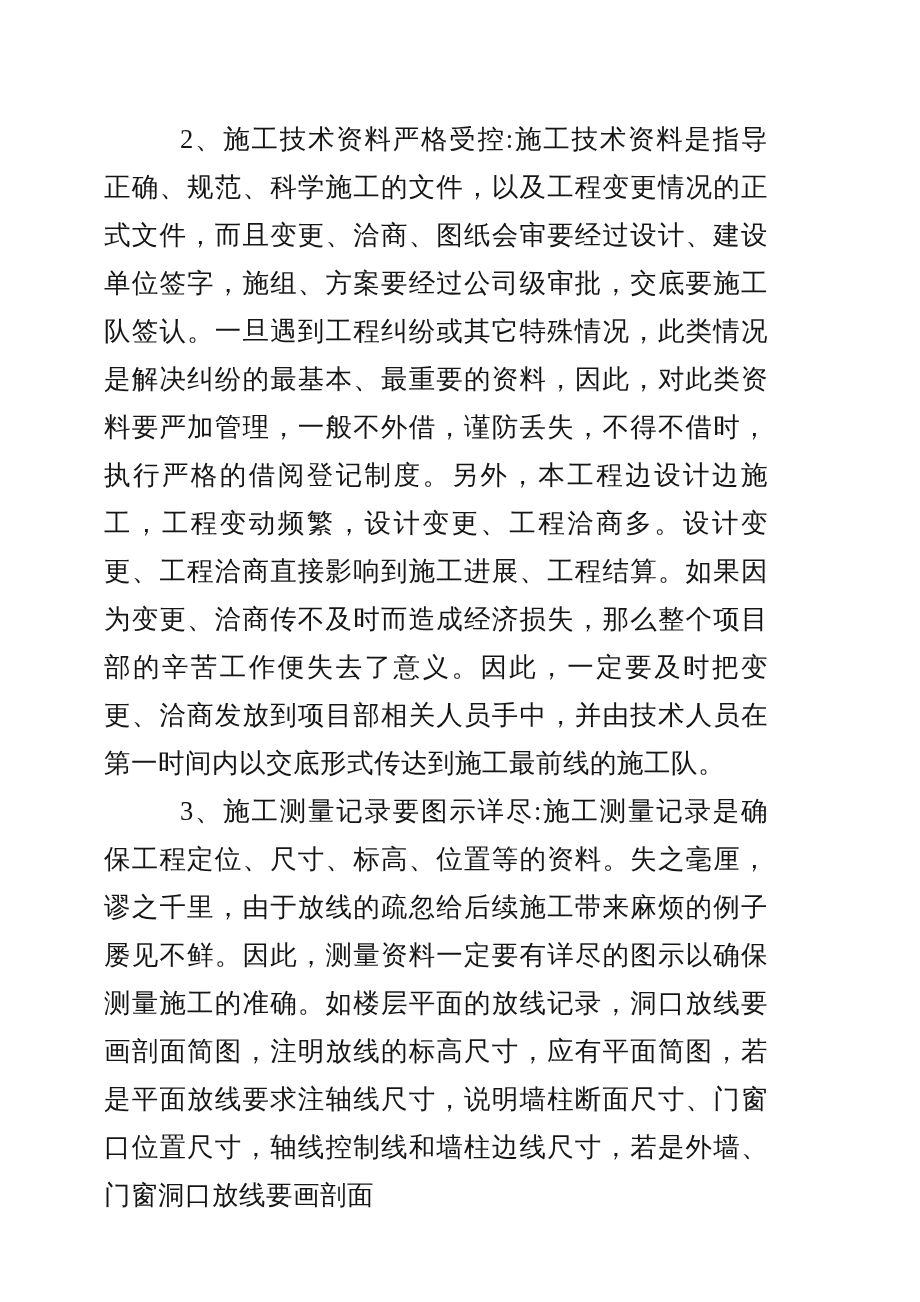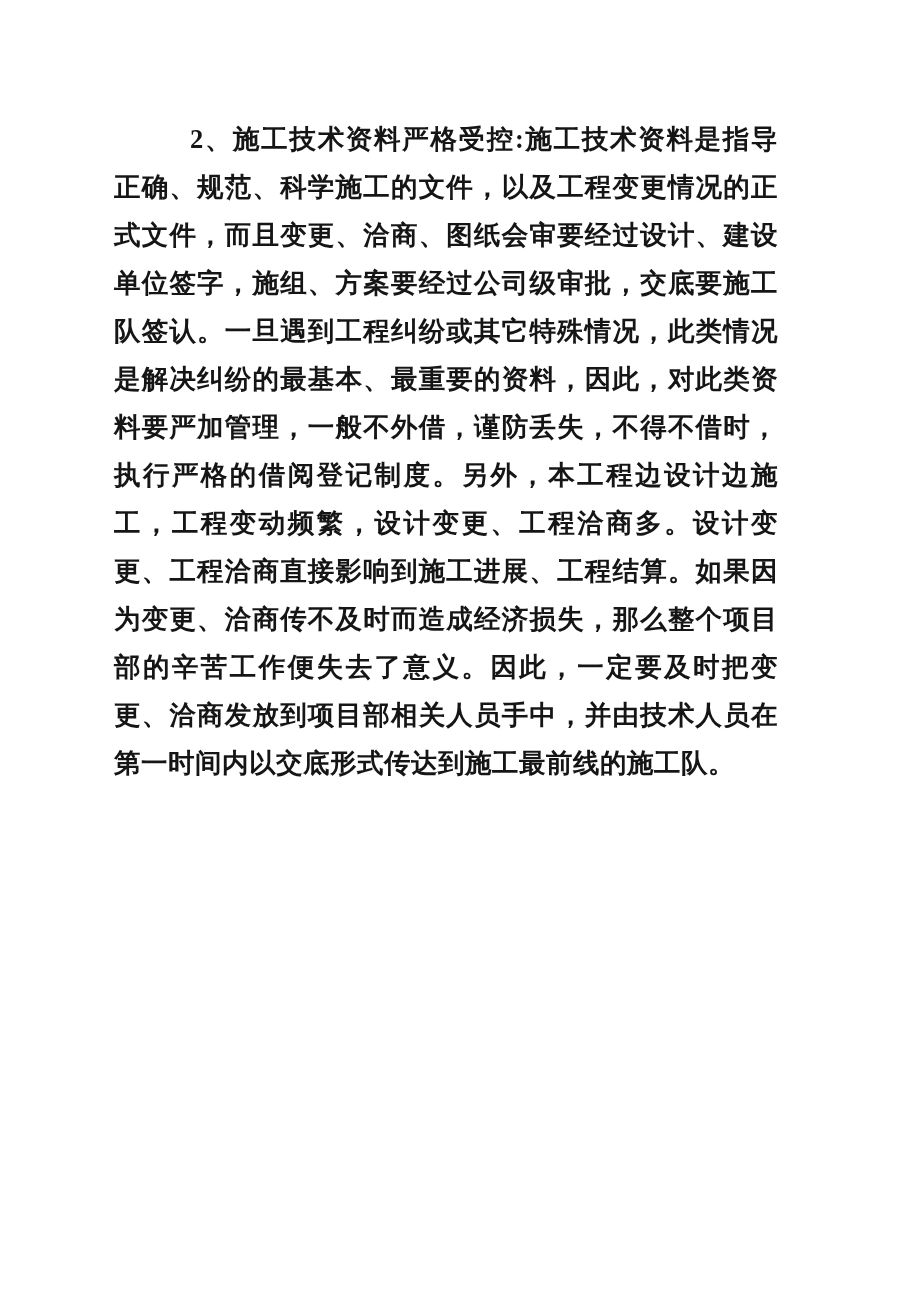--- a/index.html
+++ b/index.html
@@ -10,23 +10,22 @@
   .page {
     position: relative;
     width: 920px;
     height: 1302px;
     background: var(--page-bg, #ffffff);
     overflow: hidden;
   }
   .text-block {
     position: absolute;
     top: 115px;
-    left: 114px;
+    left: 104px;
     width: 664px;
-    font-weight: bold;
   }
   .para {
     margin: 0;
     padding: 0;
     font-family: "Liberation Serif", "DejaVu Serif", serif;
     font-size: 26.5px;
     line-height: 48px;
     color: var(--text-color, #151515);
     text-align: justify;
     text-justify: inter-ideograph;
@@ -34,14 +33,15 @@
     letter-spacing: 0.5px;
     word-break: break-all;
   }
 </style>
 </head>
 <body>
 
 <div class="page">
   <div class="text-block">
     <p class="para">2、施工技术资料严格受控:施工技术资料是指导正确、规范、科学施工的文件，以及工程变更情况的正式文件，而且变更、洽商、图纸会审要经过设计、建设单位签字，施组、方案要经过公司级审批，交底要施工队签认。一旦遇到工程纠纷或其它特殊情况，此类情况是解决纠纷的最基本、最重要的资料，因此，对此类资料要严加管理，一般不外借，谨防丢失，不得不借时，执行严格的借阅登记制度。另外，本工程边设计边施工，工程变动频繁，设计变更、工程洽商多。设计变更、工程洽商直接影响到施工进展、工程结算。如果因为变更、洽商传不及时而造成经济损失，那么整个项目部的辛苦工作便失去了意义。因此，一定要及时把变更、洽商发放到项目部相关人员手中，并由技术人员在第一时间内以交底形式传达到施工最前线的施工队。</p>
+    <p class="para">3、施工测量记录要图示详尽:施工测量记录是确保工程定位、尺寸、标高、位置等的资料。失之毫厘，谬之千里，由于放线的疏忽给后续施工带来麻烦的例子屡见不鲜。因此，测量资料一定要有详尽的图示以确保测量施工的准确。如楼层平面的放线记录，洞口放线要画剖面简图，注明放线的标高尺寸，应有平面简图，若是平面放线要求注轴线尺寸，说明墙柱断面尺寸、门窗口位置尺寸，轴线控制线和墙柱边线尺寸，若是外墙、门窗洞口放线要画剖面</p>
   </div>
 </div>
 
 </body></html>

